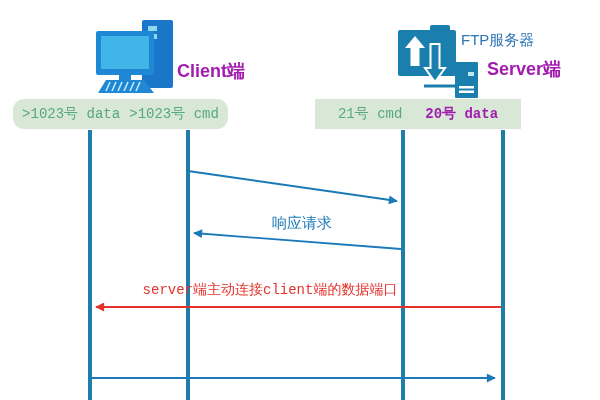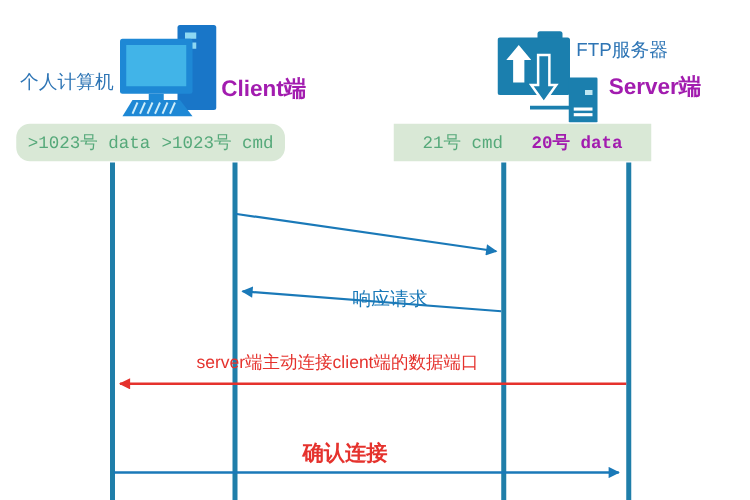--- a/index.html
+++ b/index.html
@@ -17,30 +17,29 @@
     display:flex;align-items:center;justify-content:space-evenly;
     font-family:"Liberation Mono","DejaVu Sans Mono",monospace;
     font-size:14px;color:#56a97a;white-space:nowrap;
   }
   .banner .port-red{color:#a21caf;font-weight:bold;}
   
   .lifeline{position:absolute;top:130px;height:270px;width:4px;background:#1f7ea9;}
   
   .msg{position:absolute;text-align:center;white-space:nowrap;}
   .msg-blue{color:#1a79b8;font-size:15px;}
-  .msg-red{color:#e5322d;font-size:14px;font-family:Liberation Sans, sans-serif;}
+  .msg-red{color:#e5322d;font-size:14px;font-family:Liberation Mono, monospace;}
   .msg-red-bold{color:#e5322d;font-size:17px;font-weight:bold;}
   svg.overlay{position:absolute;left:0;top:0;pointer-events:none;}
 </style>
 </head>
 <body>
 
 <div class="stage">
 
-  <div class="abs entity-name" style="left:16px;top:56px;">个人计算机</div>
 
   <svg class="abs" style="left:96px;top:18px;" width="84" height="80" viewBox="0 0 84 80">
     <rect x="46" y="2" width="31" height="68" rx="2" fill="#1976c8"></rect>
     <rect x="52" y="8" width="9" height="5" fill="#8ed8f2"></rect>
     <rect x="52" y="16" width="9" height="5" fill="#8ed8f2"></rect>
     <rect x="0" y="13" width="58" height="44" rx="2" fill="#1e88d5"></rect>
     <rect x="5" y="18" width="48" height="33" fill="#41b4e8"></rect>
     <rect x="23" y="57" width="12" height="5" fill="#1e88d5"></rect>
     <polygon points="10,62 48,62 58,75 2,75" fill="#1e88d5"></polygon>
     <g stroke="#cfeefa" stroke-width="1.5">
@@ -92,17 +91,16 @@
       <marker id="mRed" viewBox="0 0 10 10" refX="9" refY="5" markerWidth="13" markerHeight="9" orient="auto" markerUnits="userSpaceOnUse">
         <path d="M0,0 L10,5 L0,10 Z" fill="#e5322d"></path>
       </marker>
     </defs>
     <line x1="188" y1="171" x2="397" y2="201" stroke-width="1.8" marker-end="url(#mBlue)" stroke="#1a79b8"></line>
     <line x1="401" y1="249" x2="194" y2="233" stroke-width="1.8" marker-end="url(#mBlue)" stroke="#1a79b8"></line>
     <line x1="501" y1="307" x2="96" y2="307" stroke-width="2" marker-end="url(#mRed)" stroke="#e5322d"></line>
     <line x1="91" y1="378" x2="495" y2="378" stroke-width="2" marker-end="url(#mBlue)" stroke="#1a79b8"></line>
   </svg>
 
-  <div class="msg msg-blue" style="left:242px;top:214px;width:140px;margin-top:16px;">响应请求</div>
+  <div class="msg msg-blue" style="left:232px;top:214px;width:140px;">响应请求</div>
   <div class="msg msg-red" style="left:110px;top:281px;width:320px;">server端主动连接client端的数据端口</div>
-  <div class="msg msg-red-bold" style="left:196px;top:351px;width:160px;">确认连接</div>
 
 </div>
 
 </body></html>

